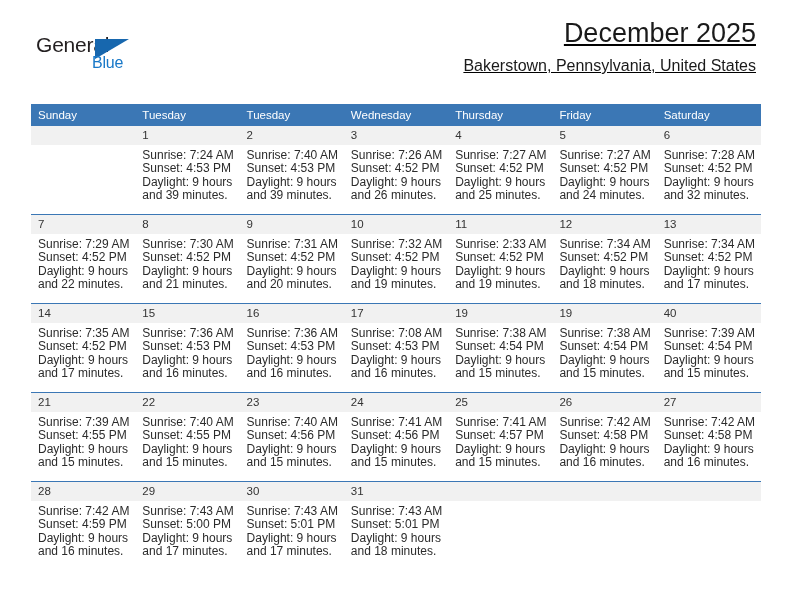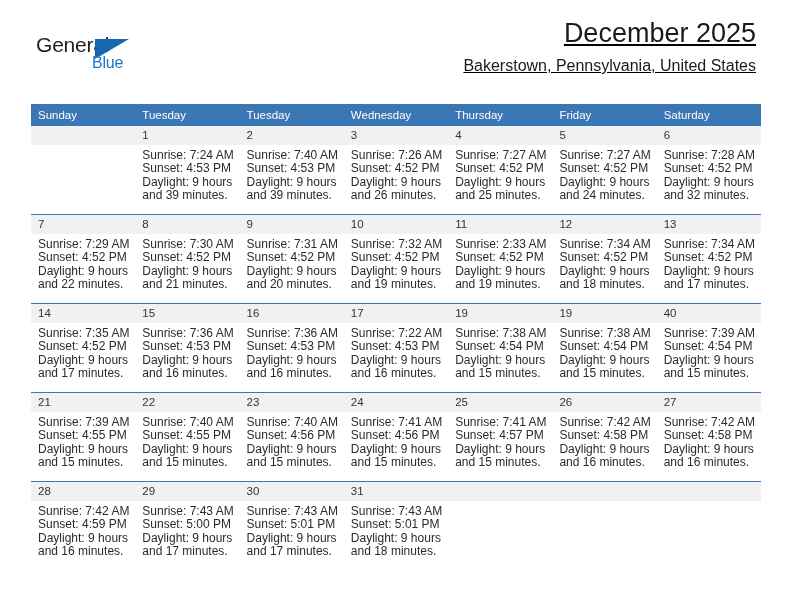--- a/index.html
+++ b/index.html
@@ -362,21 +362,21 @@
                 <div>Sunset: 4:53 PM</div>
                 <div>Daylight: 9 hours</div>
                 <div>and 16 minutes.</div>
               </div>
             </div>
           </td>
           <td>
             <div class="cell-inner">
               <div class="daynum">17</div>
               <div class="details">
-                <div>Sunrise: 7:22 AM</div>
+                <div>Sunrise: 7:08 AM</div>
                 <div>Sunset: 4:53 PM</div>
                 <div>Daylight: 9 hours</div>
                 <div>and 16 minutes.</div>
               </div>
             </div>
           </td>
           <td>
             <div class="cell-inner">
               <div class="daynum">19</div>
               <div class="details">

